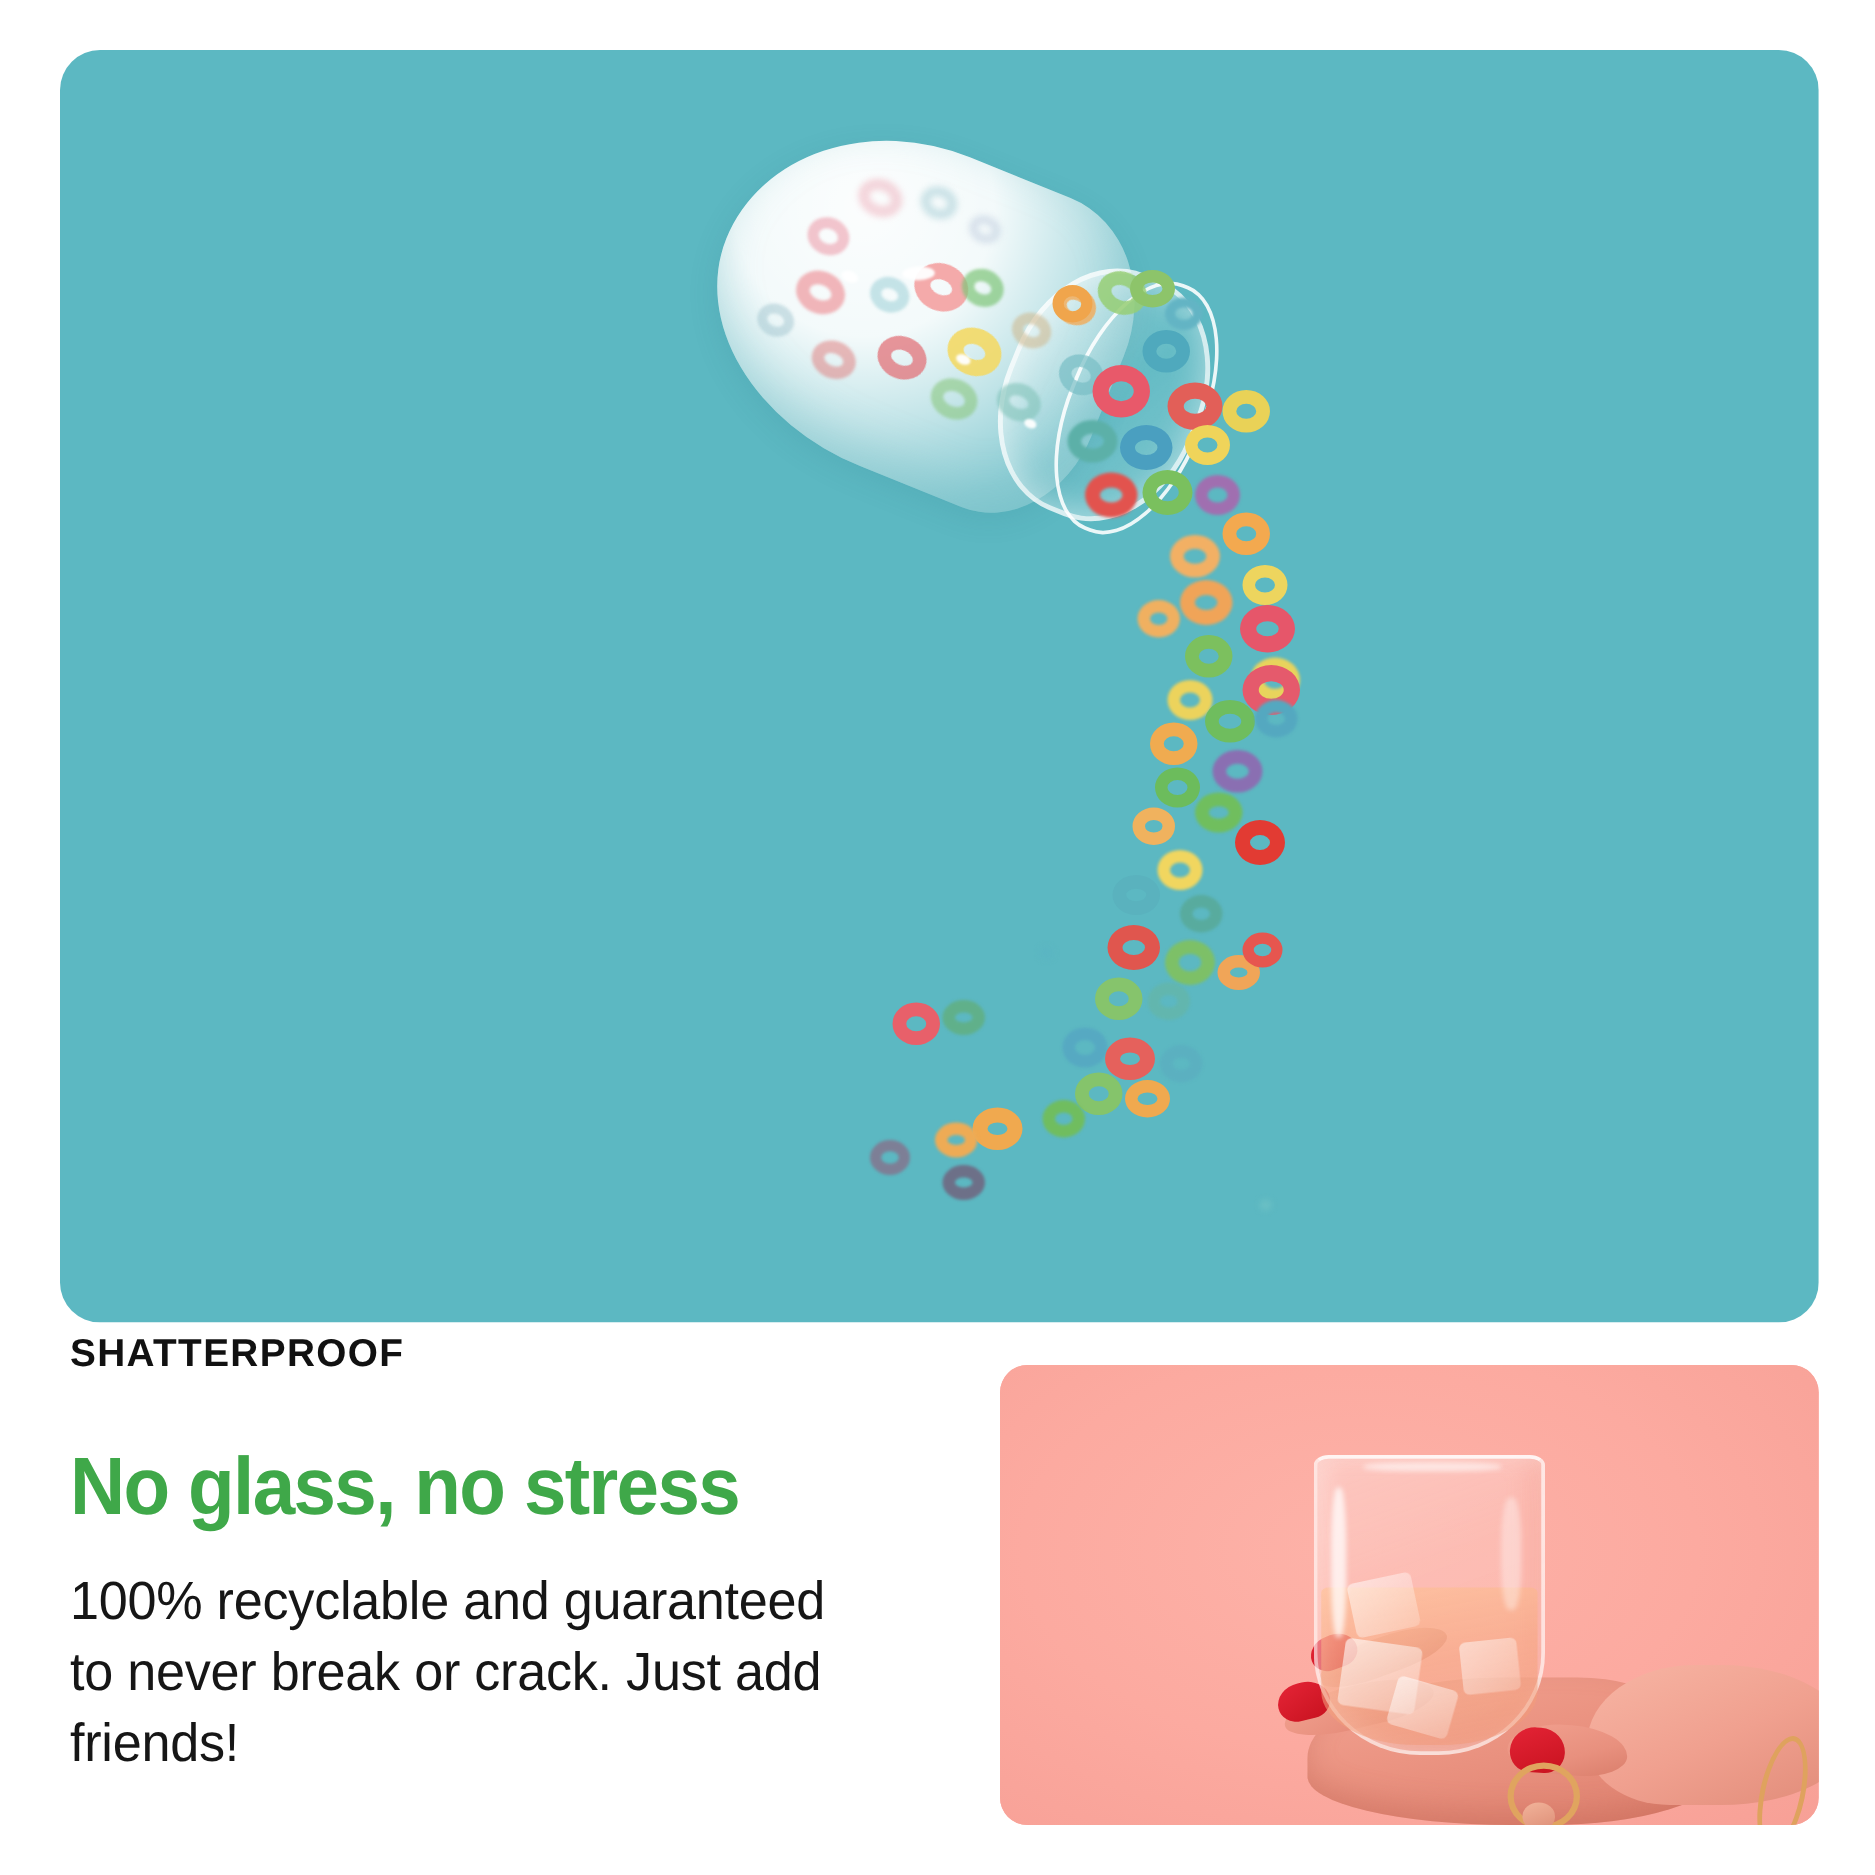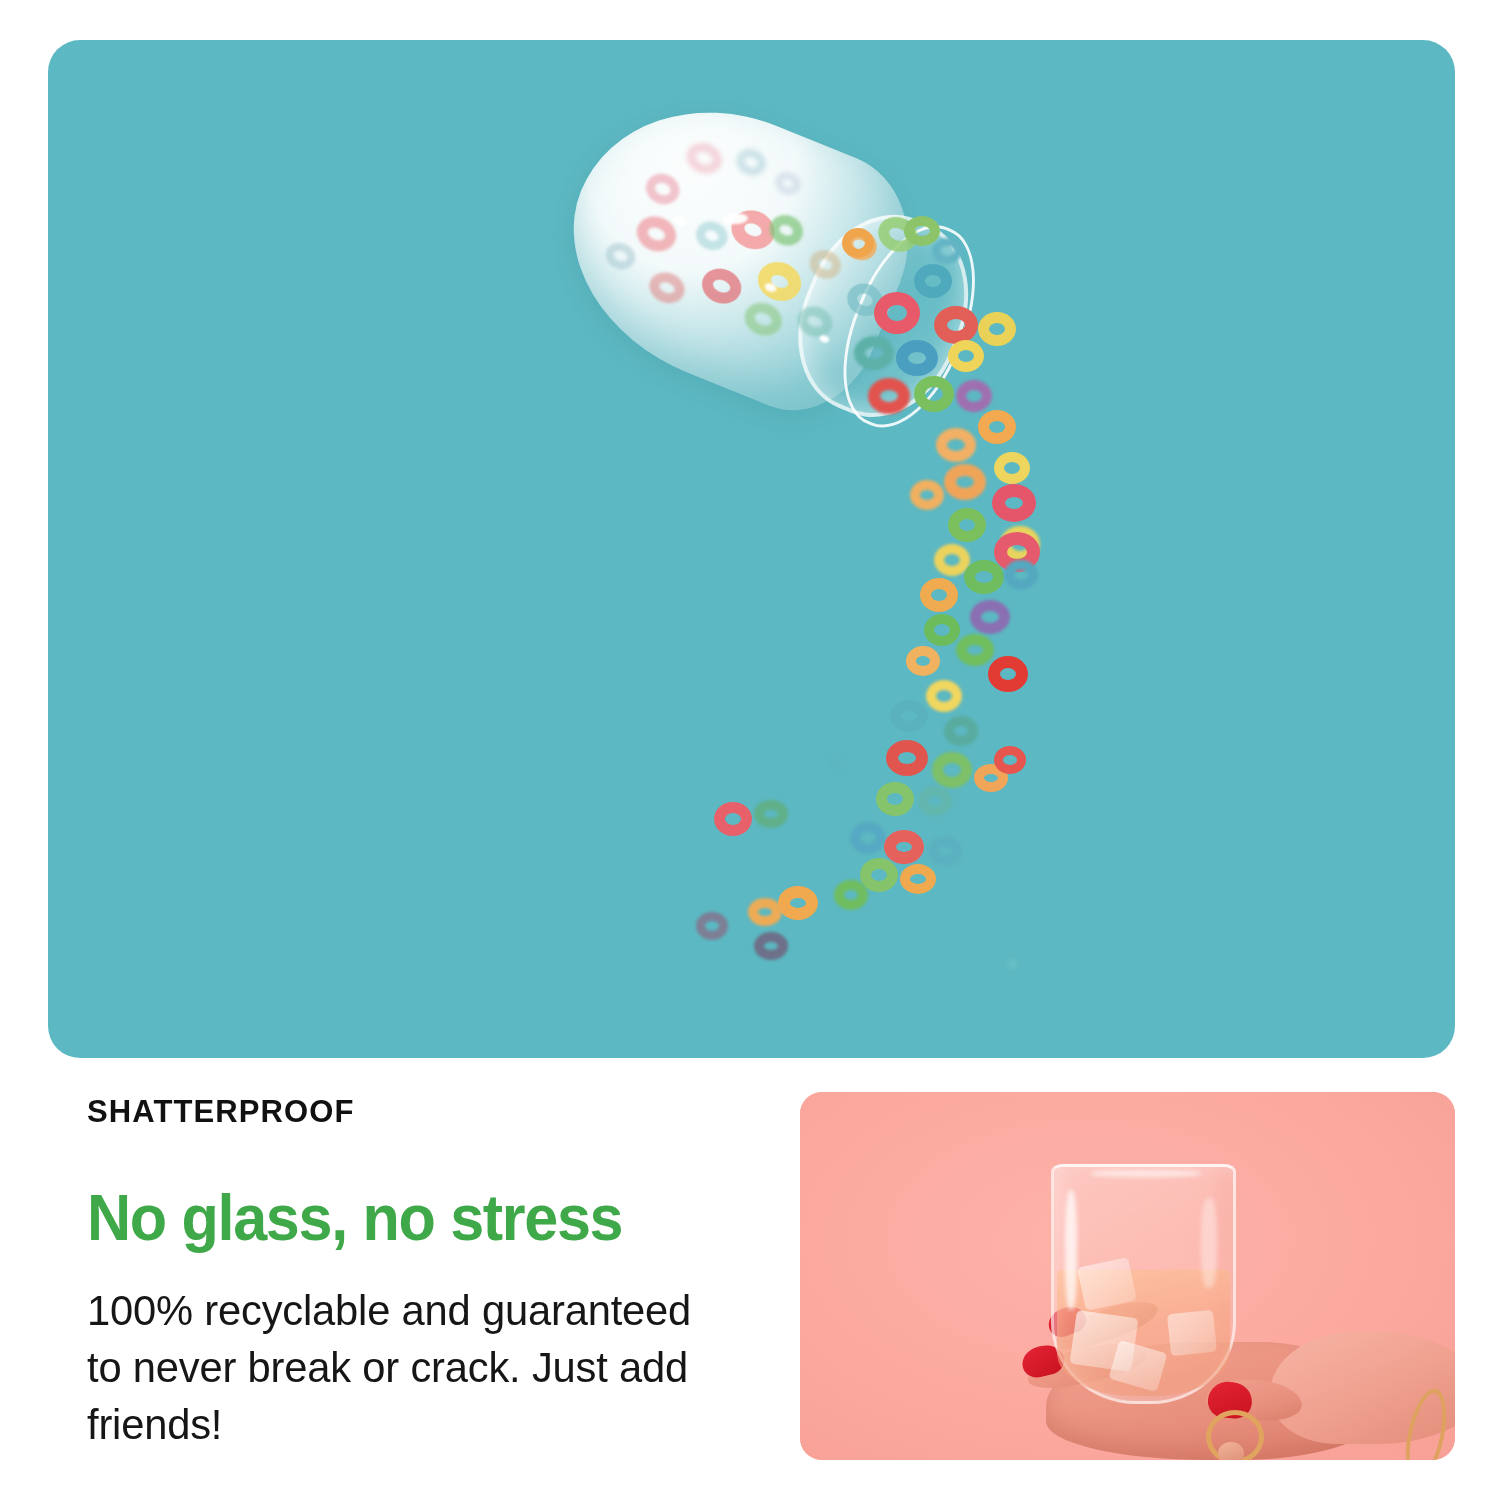--- a/index.html
+++ b/index.html
@@ -46,21 +46,21 @@
   }
   .milk-glint{position:absolute;border-radius:50%;background:rgba(255,255,255,.95);filter:blur(1px);}
 
   
   .loop{position:absolute;border-radius:50%;box-sizing:border-box;}
   .blurA{filter:blur(.6px);}
   .blurB{filter:blur(1.4px);}
   .blurC{filter:blur(2.6px);}
 
   
-  .copy{position:absolute;left:56px;top:1096px;width:660px;margin-left:31px;}
+  .copy{position:absolute;left:56px;top:1067px;width:660px;}
   .eyebrow{
     font-family:"Liberation Sans", sans-serif;
     font-weight:700;font-size:31px;letter-spacing:1.1px;
     color:#111111;line-height:1;margin:0 0 58px 0;
   }
   .headline{
     font-family:"Liberation Sans", sans-serif;
     font-weight:700;font-size:65px;letter-spacing:-1.4px;
     color:#3fa849;line-height:1;margin:0 0 32px 0;
     transform:scaleX(.94);transform-origin:left center;

